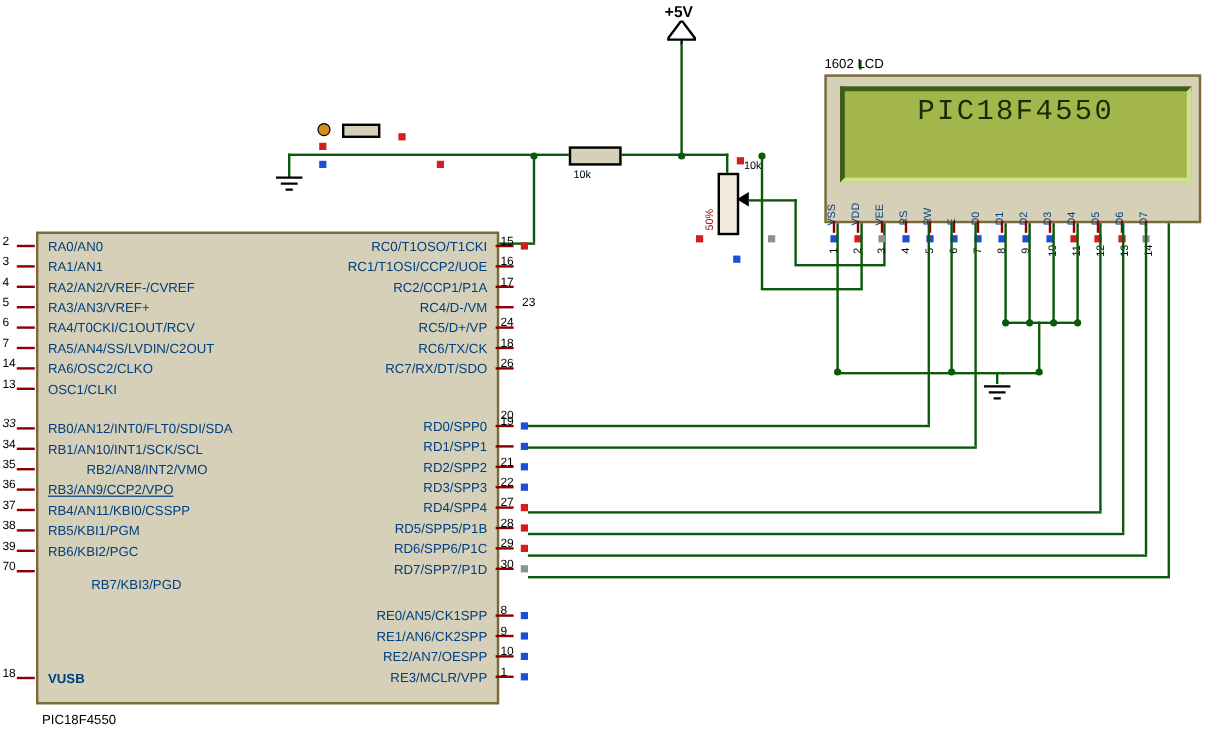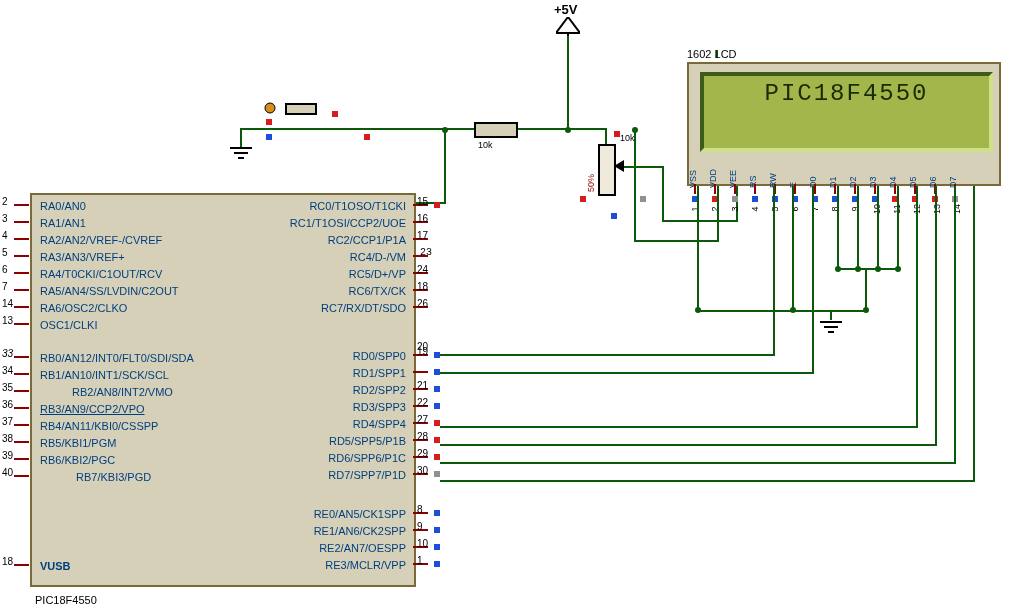--- a/index.html
+++ b/index.html
@@ -249,39 +249,39 @@
       <div class="stub" style="left: 14px; top: 424px;"></div>
       <div class="pin-num" style="left: 2px; top: 416px;">37</div>
       <div class="pin-text-l" style="top: 420px;">RB4/AN11/KBI0/CSSPP</div>
       <div class="stub" style="left: 14px; top: 441px;"></div>
       <div class="pin-num" style="left: 2px; top: 433px;">38</div>
       <div class="pin-text-l" style="top: 437px;">RB5/KBI1/PGM</div>
       <div class="stub" style="left: 14px; top: 458px;"></div>
       <div class="pin-num" style="left: 2px; top: 450px;">39</div>
       <div class="pin-text-l" style="top: 454px;">RB6/KBI2/PGC</div>
       <div class="stub" style="left: 14px; top: 475px;"></div>
-      <div class="pin-num" style="left: 2px; top: 467px;">40</div>
-      <div class="pin-text-l" style="top: 471px; padding-left: 36px;">RB7/KBI3/PGD</div>
+      <div class="pin-num" style="left: 2px; top: 467px;">70</div>
+      <div class="pin-text-l" style="top: 482px; padding-left: 36px;">RB7/KBI3/PGD</div>
       <div class="stub" style="left: 14px; top: 564px;"></div>
       <div class="pin-num" style="left: 2px; top: 556px;">18</div>
       <div class="pin-text-l" style="top: 560px; font-weight: bold;">VUSB</div>
     </div>
 <div id="pins-right">
       <div style="position: absolute; right: 618px; top: 200px; font-size: 11px; color: rgb(0, 63, 127);">RC0/T1OSO/T1CKI</div>
       <div class="stub" style="left: 413px; top: 204px;"></div>
       <div class="pin-num" style="left: 417px; top: 196px;">15</div>
       <div style="position: absolute; right: 618px; top: 217px; font-size: 11px; color: rgb(0, 63, 127);">RC1/T1OSI/CCP2/UOE</div>
       <div class="stub" style="left: 413px; top: 221px;"></div>
       <div class="pin-num" style="left: 417px; top: 213px;">16</div>
       <div style="position: absolute; right: 618px; top: 234px; font-size: 11px; color: rgb(0, 63, 127);">RC2/CCP1/P1A</div>
       <div class="stub" style="left: 413px; top: 238px;"></div>
       <div class="pin-num" style="left: 417px; top: 230px;">17</div>
       <div style="position: absolute; right: 618px; top: 251px; font-size: 11px; color: rgb(0, 63, 127);">RC4/D-/VM</div>
       <div class="stub" style="left: 413px; top: 255px;"></div>
-      <div class="pin-num" style="left: 420px; top: 247px; font-family: Liberation Mono, monospace;">23</div>
+      <div class="pin-num" style="left: 435px; top: 247px;">23</div>
       <div style="position: absolute; right: 618px; top: 268px; font-size: 11px; color: rgb(0, 63, 127);">RC5/D+/VP</div>
       <div class="stub" style="left: 413px; top: 272px;"></div>
       <div class="pin-num" style="left: 417px; top: 264px;">24</div>
       <div style="position: absolute; right: 618px; top: 285px; font-size: 11px; color: rgb(0, 63, 127);">RC6/TX/CK</div>
       <div class="stub" style="left: 413px; top: 289px;"></div>
       <div class="pin-num" style="left: 417px; top: 281px;">18</div>
       <div style="position: absolute; right: 618px; top: 302px; font-size: 11px; color: rgb(0, 63, 127);">RC7/RX/DT/SDO</div>
       <div class="stub" style="left: 413px; top: 306px;"></div>
       <div class="pin-num" style="left: 417px; top: 298px;">26</div>
       <div style="position: absolute; right: 618px; top: 350px; font-size: 11px; color: rgb(0, 63, 127);">RD0/SPP0</div>

